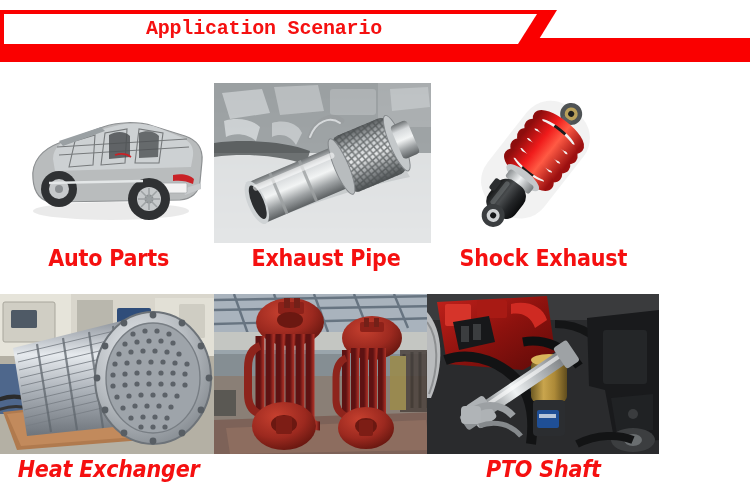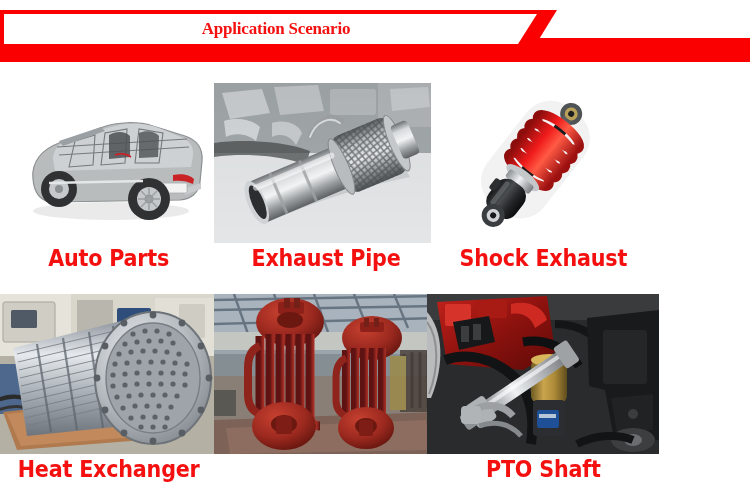--- a/index.html
+++ b/index.html
@@ -46,49 +46,48 @@
     position: absolute;
     left: 4px;
     top: 14px;
     width: 552px;
     height: 30px;
     background: #ffffff;
     clip-path: polygon(0 0, 533px 0, 514px 30px, 0 30px);
   }
   .banner-title {
     position: absolute;
-    left: 16px;
+    left: 4px;
     top: 13px;
     width: 520px;
     height: 32px;
     line-height: 32px;
     text-align: center;
     color: #f51010;
-    font-family: Liberation Serif, serif;
+    font-family: Liberation Mono, monospace;
     font-weight: bold;
-    font-size: 17px;
+    font-size: 20px;
     letter-spacing: -0.2px;
     white-space: nowrap;
   }
 
   
   .grid {
     position: absolute;
     left: 0;
     top: 72px;
     width: 750px;
     height: 429px;
   }
   .row {
     display: flex;
     width: 652px;
     height: 208px;
-    justify-content: flex-end;
-  }
-  .row + .row { margin-top: 3px; }
+  }
+  .row + .row { margin-top: 3px; font-style: italic; }
   .cell {
     width: 250px;
     height: 208px;
     position: relative;
     box-sizing: border-box;
   }
   .thumb {
     position: absolute;
     left: 50%;
     transform: translateX(-50%);

